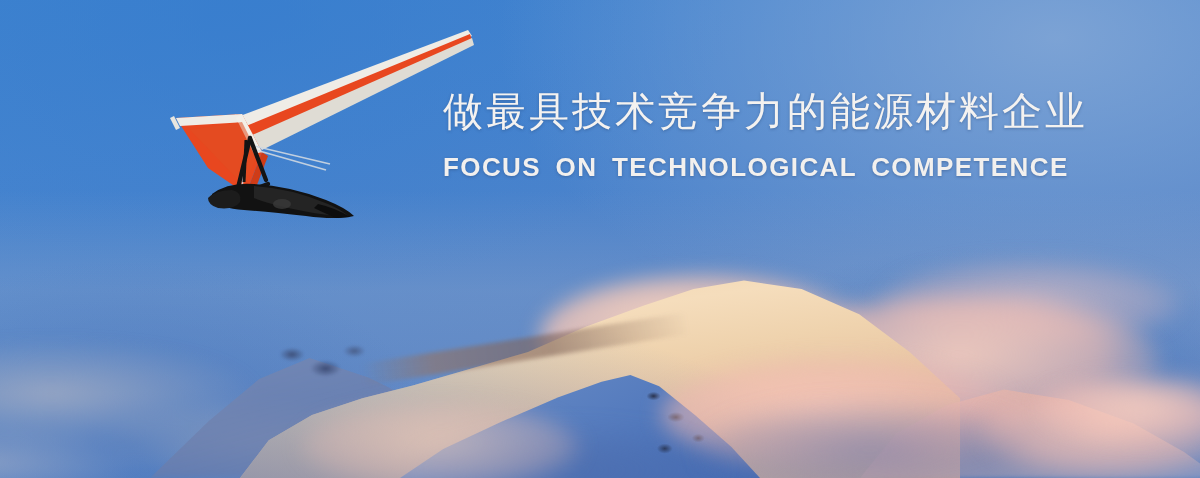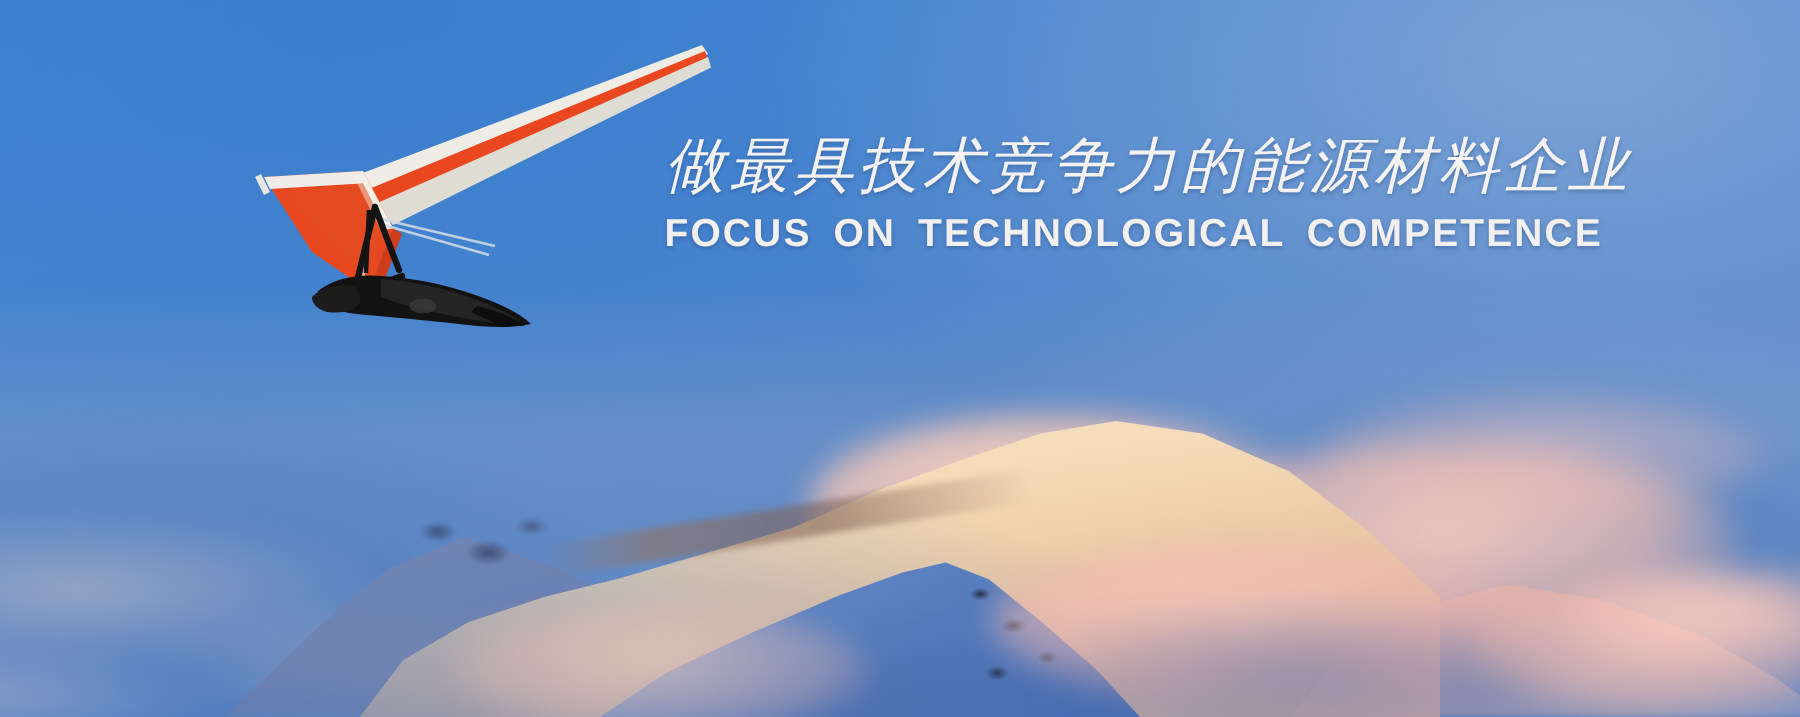--- a/index.html
+++ b/index.html
@@ -151,24 +151,23 @@
     position:absolute; left:443px; top:88px; width:750px;
   }
   .headline-cn {
     font-size:40px;
     letter-spacing:3px;
     line-height:1.16;
     color:#f4f2f0;
     font-weight:400;
     white-space:nowrap;
     text-shadow:0 1px 3px rgba(40,70,120,0.45);
-    font-style:italic;
   }
   .headline-en {
-    margin-top:6px;
+    margin-top:18px;
     font-size:26px;
     font-weight:bold;
     letter-spacing:1.4px;
     word-spacing:6px;
     color:#f2f0ee;
     white-space:nowrap;
     text-shadow:0 1px 3px rgba(40,70,120,0.45);
   }
 </style>
 </head>

